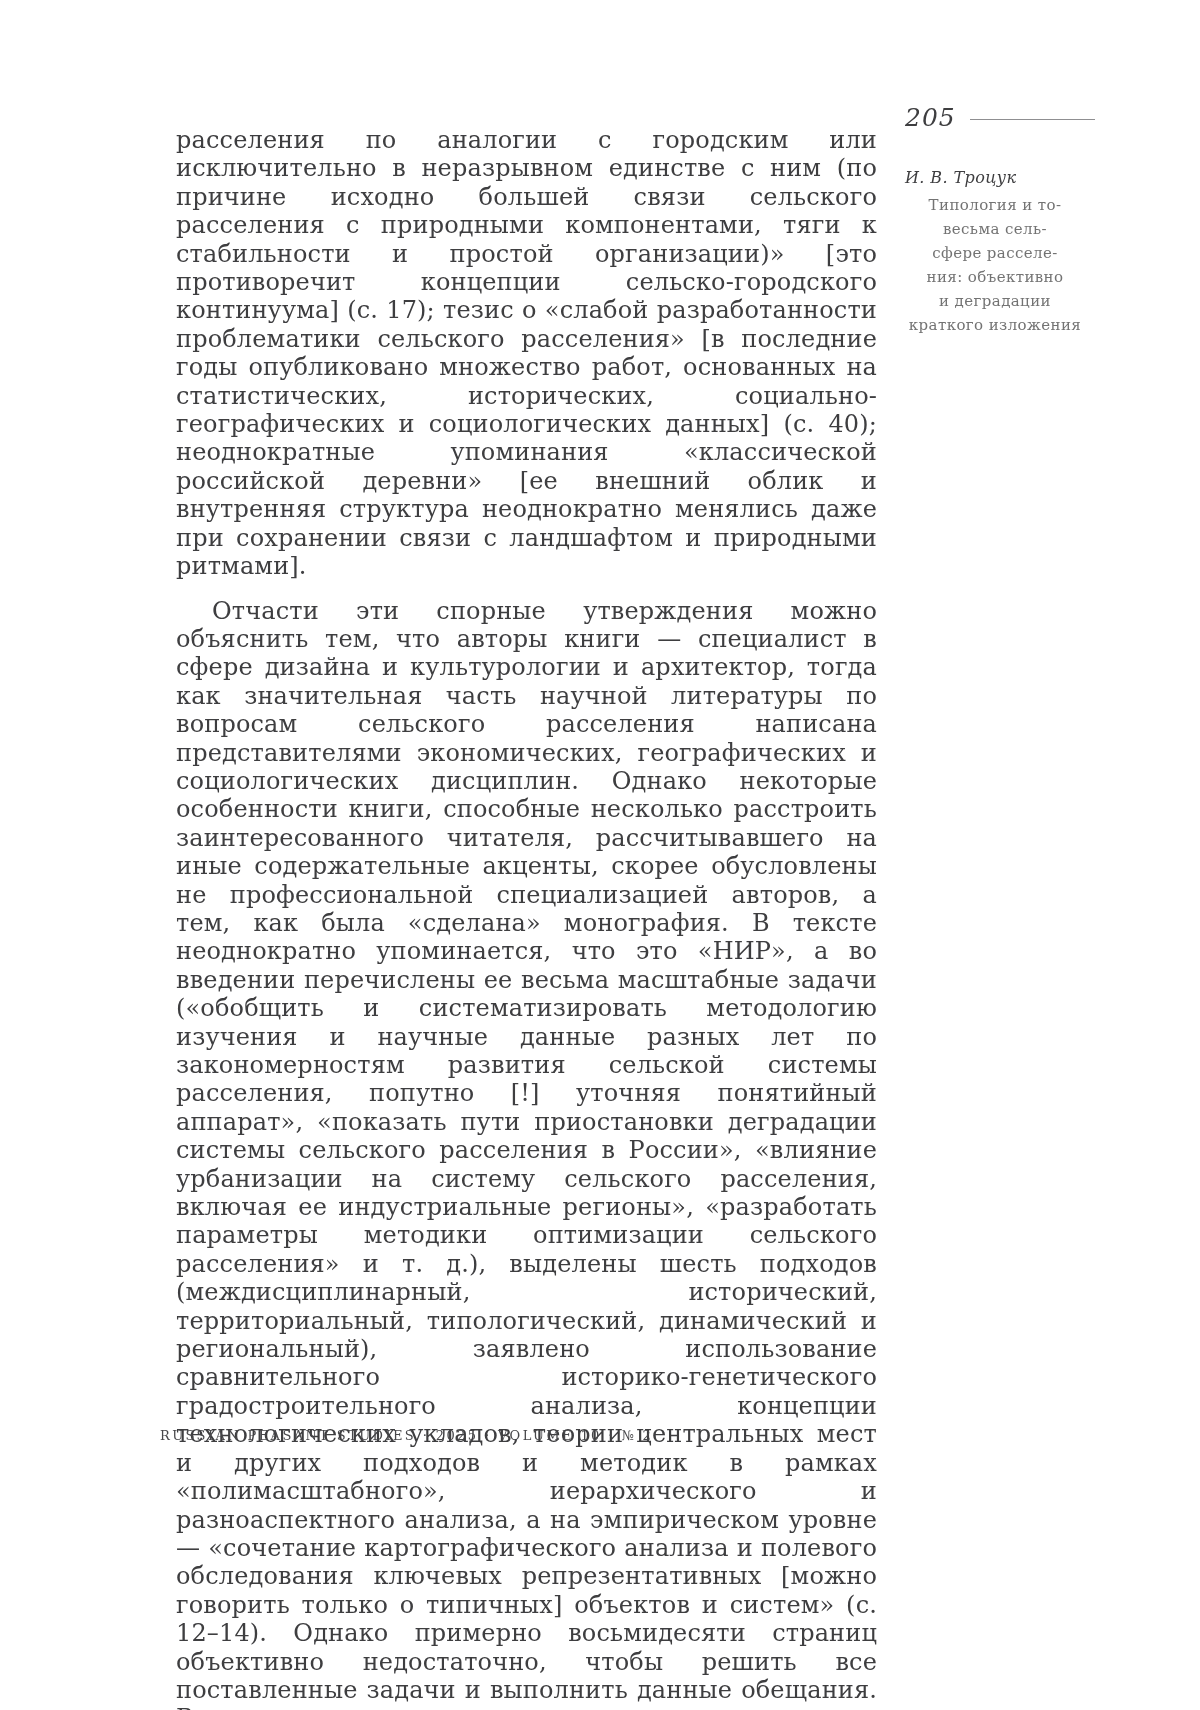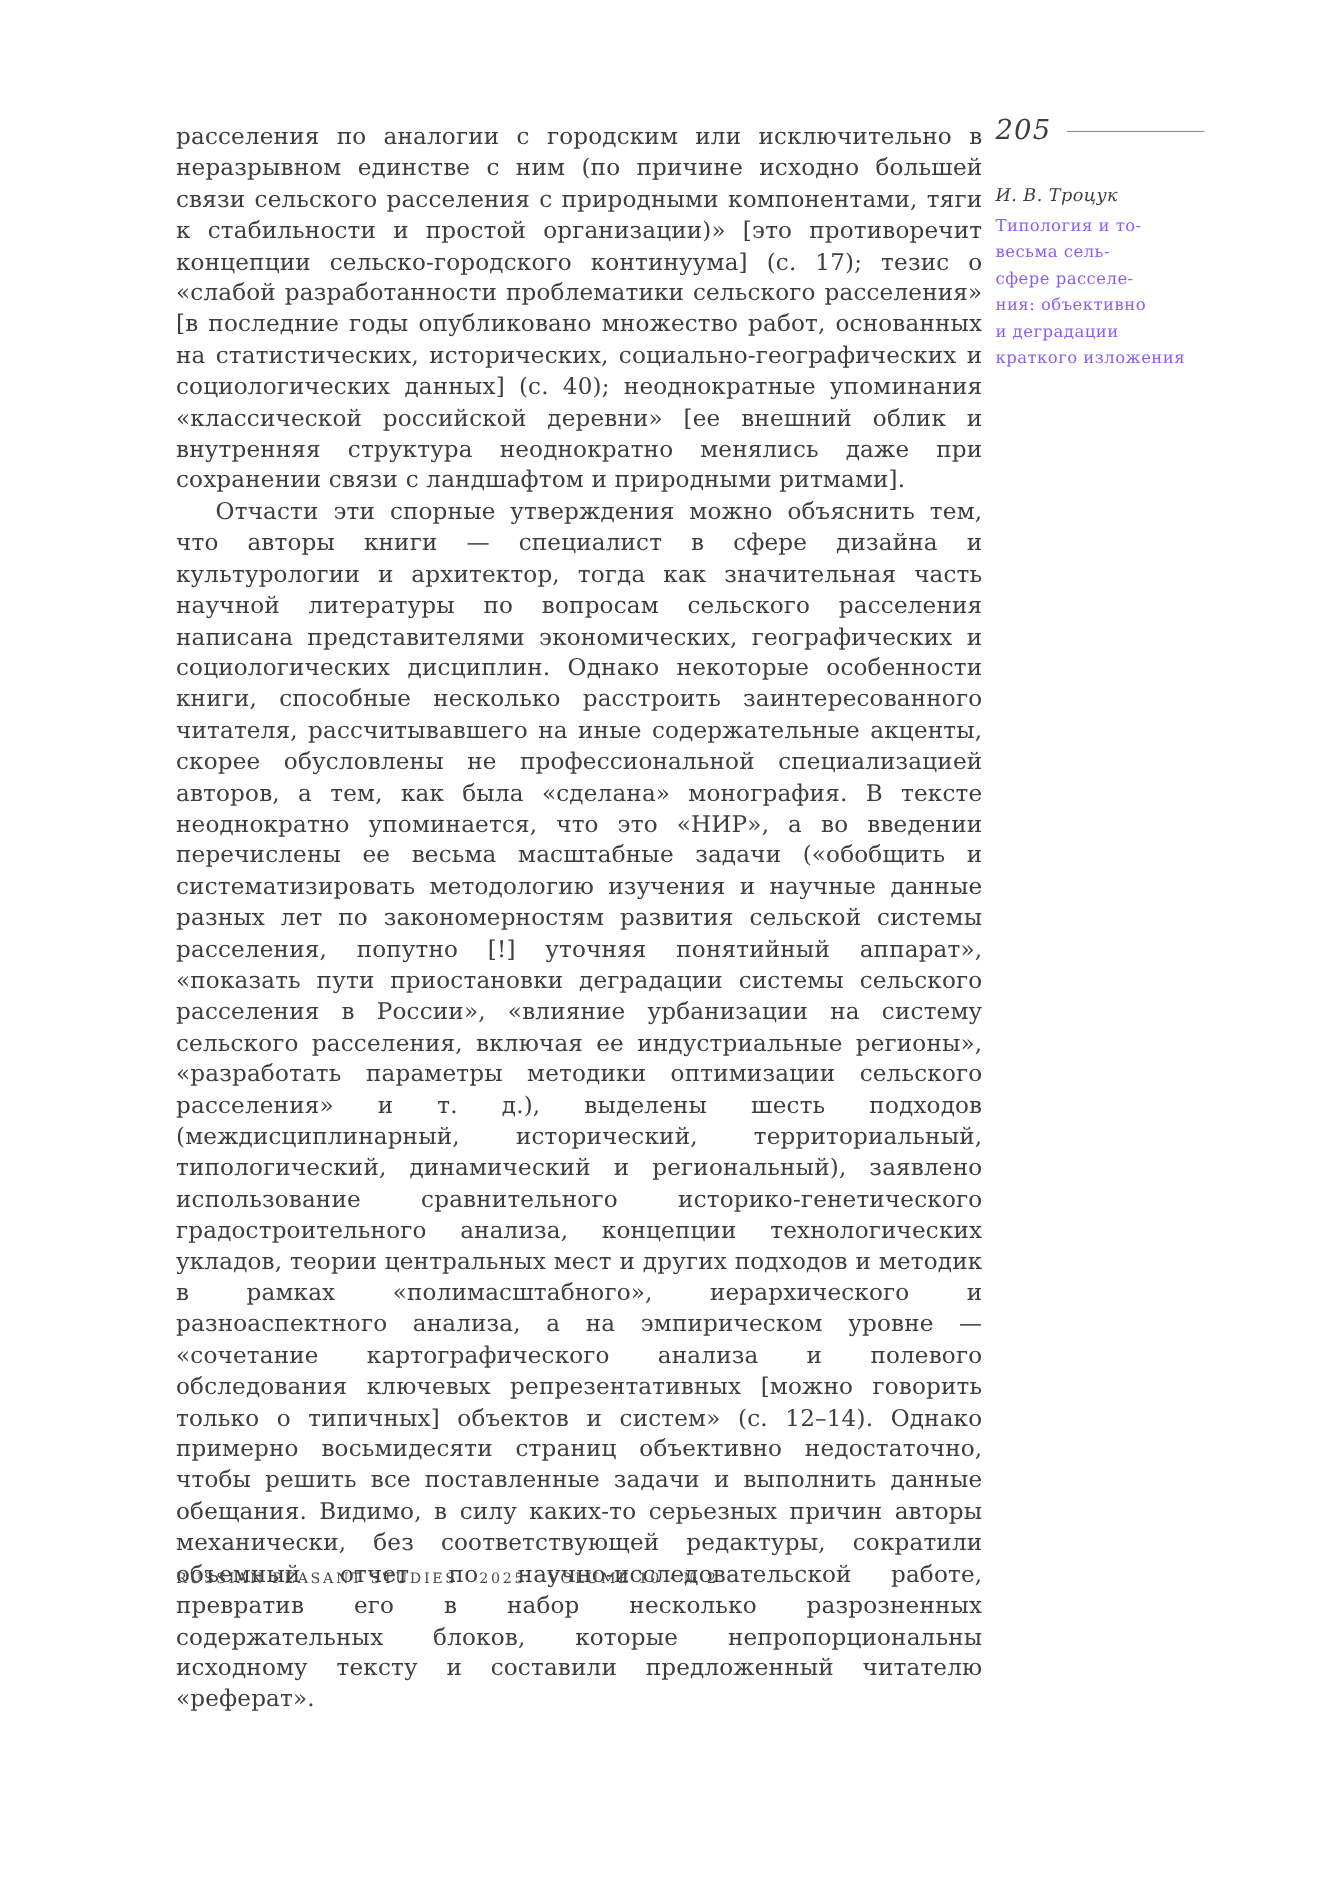--- a/index.html
+++ b/index.html
@@ -52,33 +52,34 @@
     font-style: italic;
     font-size: 16px;
     letter-spacing: 0.4px;
     margin-bottom: 6px;
     color: #3e3e40;
   }
   .margin-title div {
     font-size: 15px;
     line-height: 24px;
     letter-spacing: 0.4px;
-    color: #8b5cf6;
+    color: #737373;
+    text-align: center;
   }
 
   
   .body-col {
     position: absolute;
     left: 160px;
     top: 110px;
     width: 733px;
   }
   .body-col p {
-    margin: 0;
-    font-size: 21px;
+    margin: 16px;
+    font-size: 24px;
     line-height: 28.4px;
     text-align: justify;
     letter-spacing: 0.15px;
     color: #3e3e40;
   }
   .body-col p.indented {
     text-indent: 36px;
   }
 
   

